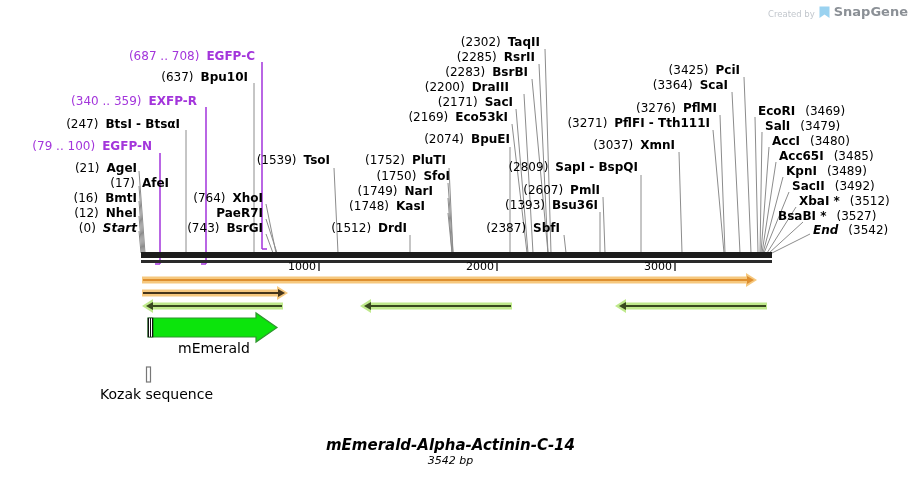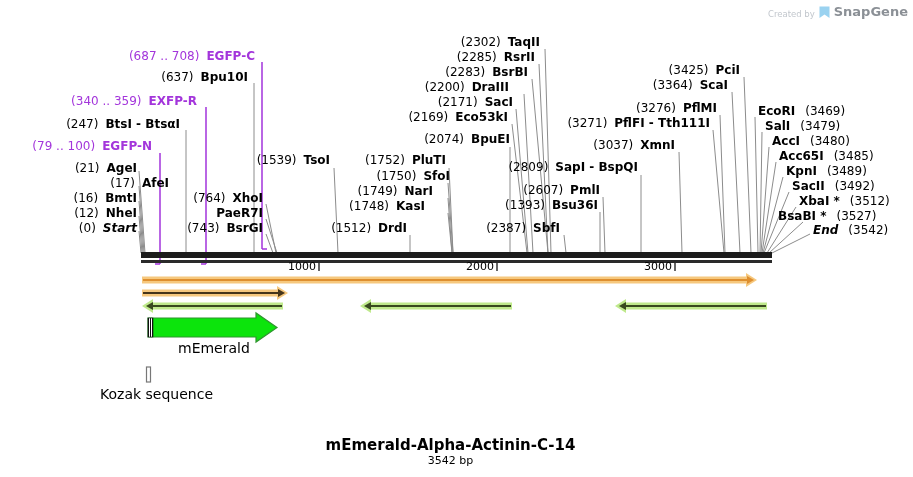--- a/index.html
+++ b/index.html
@@ -7,21 +7,21 @@
        font-family:"DejaVu Sans","Liberation Sans",sans-serif;color:#000;}
   .lbl{position:absolute;font-size:12px;line-height:13px;white-space:nowrap;}
   .lbl .pos{margin-right:7px;font-weight:normal;text-align:right;}
   .lbl .posr{margin-left:10px;font-weight:normal;}
   .lbl .nm{font-weight:bold;}
   .lbl.primer{color:#A335DB;}
   .lbl.primer .nm{font-weight:bold;}
   .lbl.it .nm{font-style:italic;}
   .tick{position:absolute;font-size:11px;line-height:11px;}
   .feature-label{position:absolute;font-size:14px;line-height:13px;}
-  .titlebox{position:absolute;left:0;top:437px;width:901px;text-align:center;}
+  .titlebox{position:absolute;left:0;top:437px;width:901px;text-align:center;font-style:italic;}
   .titlebox .t1{font-size:15px;font-weight:bold;line-height:16px;}
   .titlebox .t2{font-size:11px;line-height:12px;margin-top:2px;}
   .watermark{position:absolute;top:4px;right:5px;display:flex;align-items:flex-end;gap:4px;}
   .watermark .created{font-size:8.5px;color:#c2c7cd;}
   .watermark .brand{font-size:13px;color:#8b9096;font-weight:700;}
   svg{position:absolute;left:0;top:0;}
 </style>
 </head>
 <body>
 

